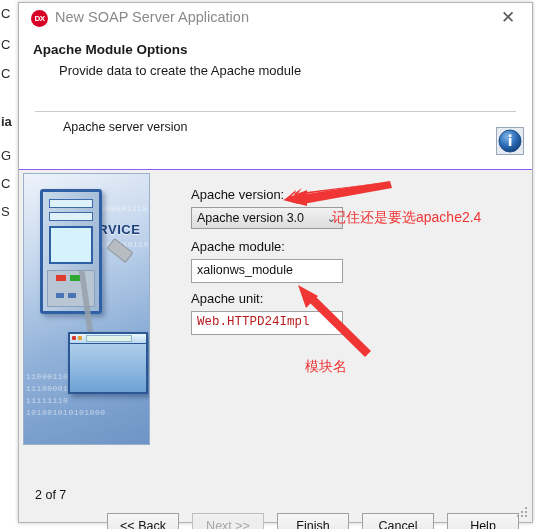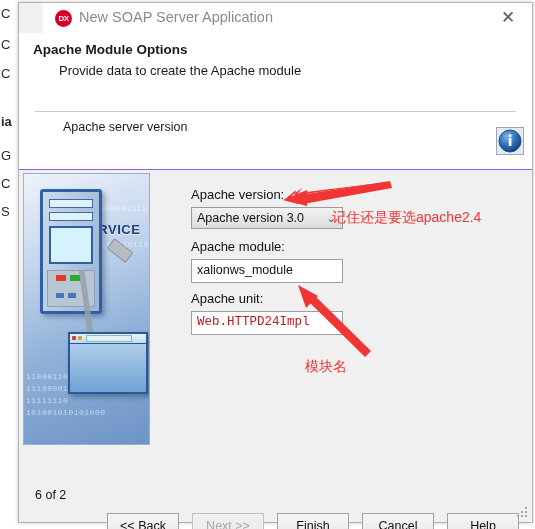--- a/index.html
+++ b/index.html
@@ -43,21 +43,20 @@
     box-sizing: border-box;
     box-shadow: 0 0 4px rgba(0,0,0,0.22);
   }
 
   
   .titlebar {
     position: absolute;
     left: 0; top: 0; right: 0;
     height: 30px;
     background: #ffffff;
-    margin-left: 24px;
   }
   .app-icon {
     position: absolute;
     left: 12px; top: 7px;
     width: 17px; height: 17px;
     border-radius: 50%;
     background: #d80027;
     color: #fff;
     font-size: 8px;
     font-weight: bold;
@@ -396,21 +395,21 @@
         </div>
 
         <div class="flabel" style="left:22px; top:121px;">Apache unit:</div>
         <div class="tbox" style="top:141px;">
           <span class="tbox-text muted">Web.HTTPD24Impl</span>
         </div>
       </div>
     </div>
 
     <div class="footer">
-      <div class="page-ind">6 of 2</div>
+      <div class="page-ind">2 of 7</div>
       <div class="btn" style="left:88px;">&lt;&lt; Back</div>
       <div class="btn disabled" style="left:173px;">Next &gt;&gt;</div>
       <div class="btn" style="left:258px;">Finish</div>
       <div class="btn" style="left:343px;">Cancel</div>
       <div class="btn" style="left:428px;">Help</div>
       <div class="grip">
         <i style="left:0;top:8px"></i>
           <i style="left:4px;top:8px"></i>
           <i style="left:8px;top:8px"></i>
         <i style="left:4px;top:4px"></i>

